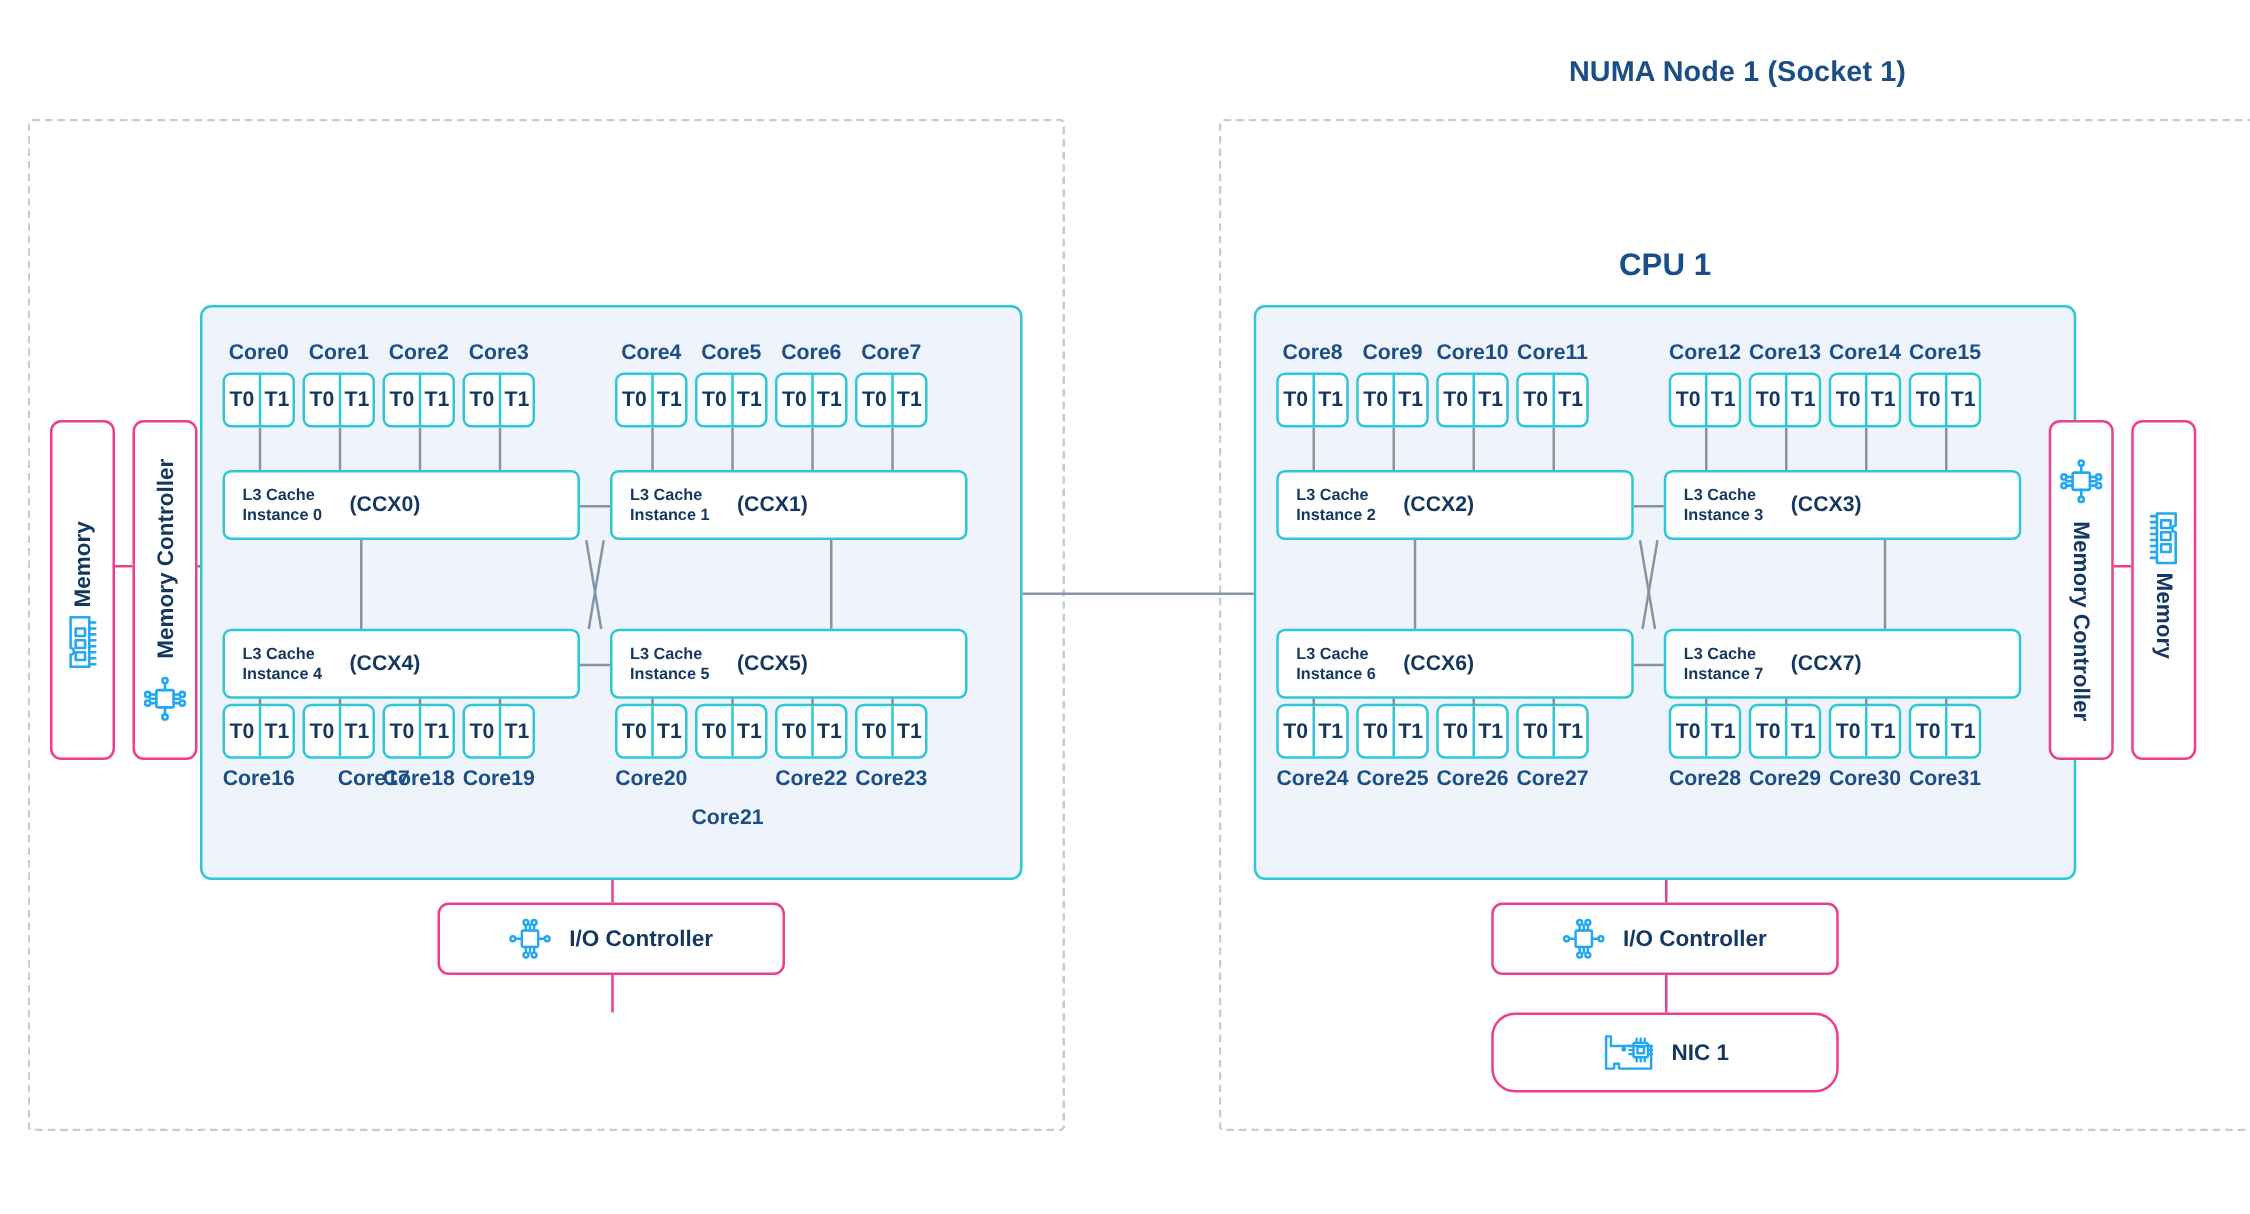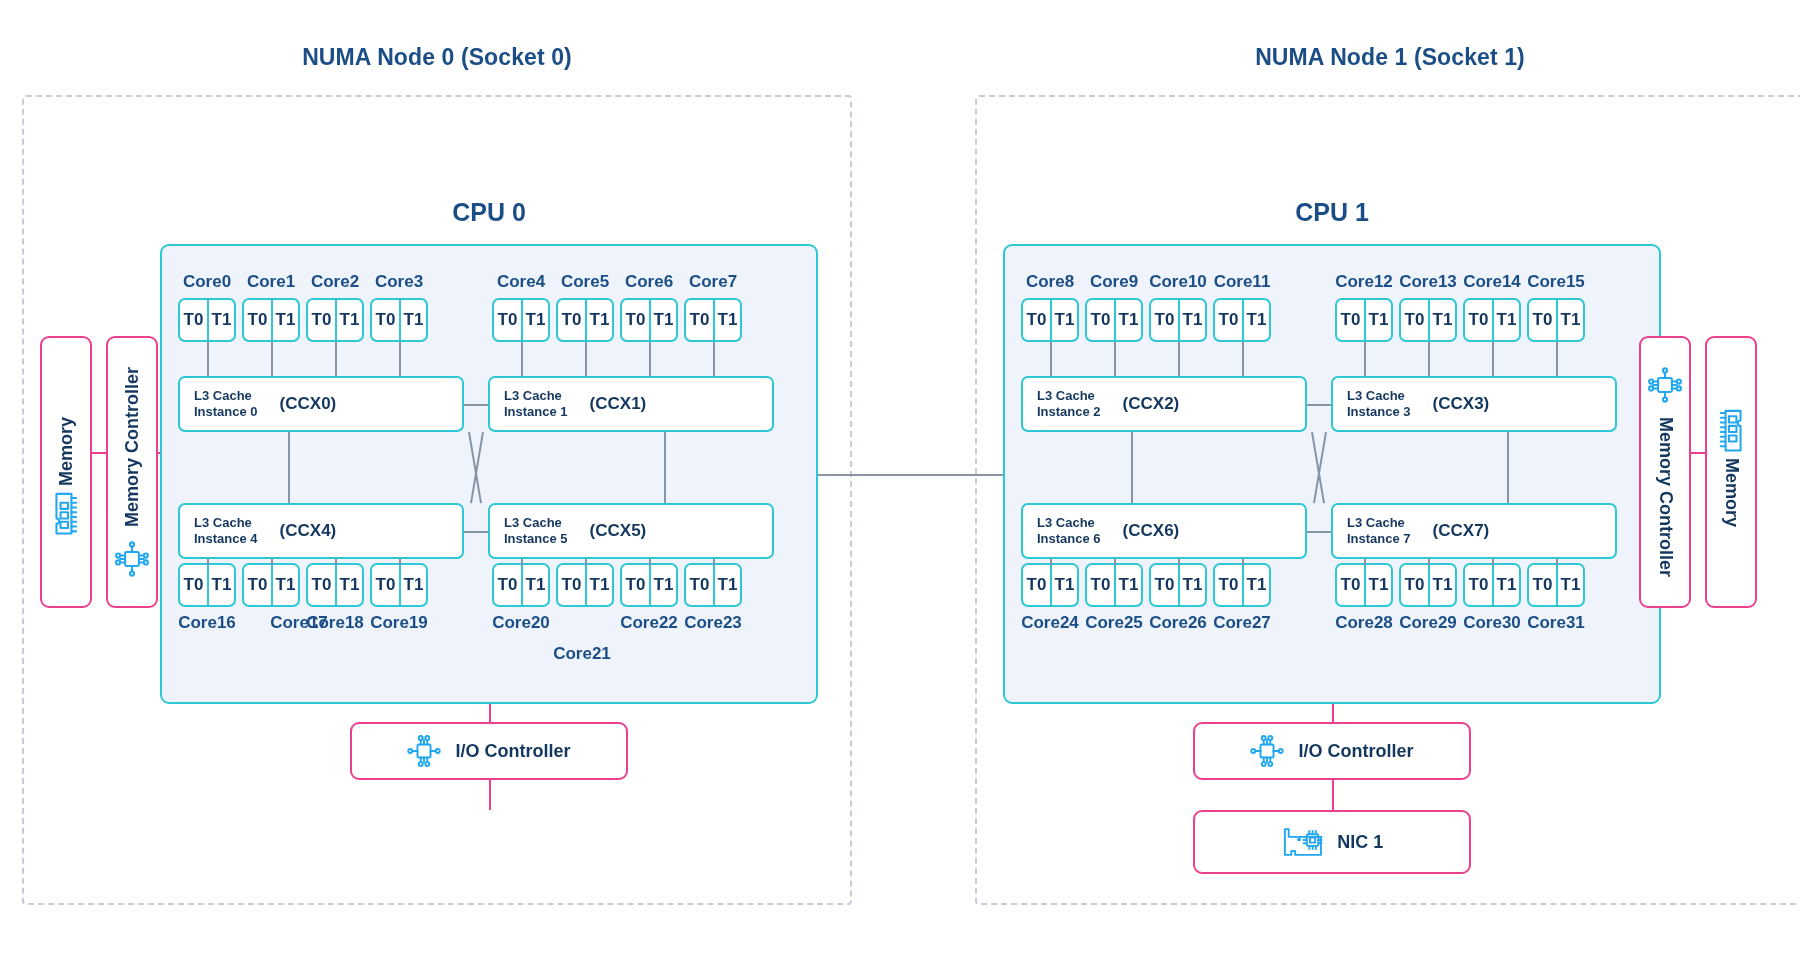--- a/index.html
+++ b/index.html
@@ -118,22 +118,20 @@
     background: #ffffff; padding: 2px 6px;
   }
 
   svg { display: block; }
 </style>
 </head>
 <body>
 
 <div id="stage">
     <div class="node-box" style="left: 22px; top: 95px; width: 830px; height: 810px;"></div>
-    <div class="node-title" style="left: 22px; top: 44px; width: 830px;">NUMA Node 0 (Socket 0)</div>
-    <div class="cpu-title" style="left: 160px; top: 198px; width: 658px;">CPU 0</div>
     <div class="cpu-box" style="left: 160px; top: 244px; width: 658px; height: 460px;"></div>
     <div class="core-label" style="left: 170px; top: 272px; width: 74px;">Core0</div>
     <div class="core" style="left: 178px; top: 298px; width: 58px;">
       <div class="thr t0">T0</div>
       <div class="thr t1">T1</div>
     </div>
     <div class="vline" style="left: 207px; top: 342px; height: 34px;"></div>
     <div class="core-label" style="left: 234px; top: 272px; width: 74px;">Core1</div>
     <div class="core" style="left: 242px; top: 298px; width: 58px;">
       <div class="thr t0">T0</div>
@@ -443,21 +441,21 @@
             <circle cx="31" cy="46" r="3"></circle>
     <path d="M16 26 h-8 M36 26 h8"></path>
     <circle cx="5" cy="26" r="3"></circle>
             <circle cx="47" cy="26" r="3"></circle>
   </svg>
         </span>
         <span class="lbl">I/O Controller</span>
       </div>
     </div>
     <div class="pline" style="left: 1332px; top: 780px; width: 2px; height: 30px; background: rgb(236, 63, 142);"></div>
-    <div class="pinkbox" style="left: 1193px; top: 810px; width: 278px; height: 64px;">
+    <div class="pinkbox" style="left: 1193px; top: 810px; width: 278px; height: 64px; border-radius: 19px;">
       <div class="hstack">
         <span>
           <svg width="42.5" height="34" viewBox="0 0 66 52" fill="none" stroke="#22a7f0" stroke-width="3" stroke-linejoin="round" stroke-linecap="round">
     <path d="M12 6 h-6 v40 h10 v-6 h6 v6 h40 v-28 h-50 z"></path>
     <circle cx="28" cy="22" r="3" fill="#22a7f0" stroke="none"></circle>
     <rect x="40" y="14" width="18" height="18" rx="2"></rect>
     <rect x="45" y="19" width="8" height="8"></rect>
     <path d="M44 14 v-5 M49 14 v-5 M54 14 v-5 M44 32 v5 M49 32 v5 M54 32 v5
              M40 18 h-5 M40 23 h-5 M40 28 h-5 M58 18 h5 M58 23 h5 M58 28 h5"></path>
   </svg>

